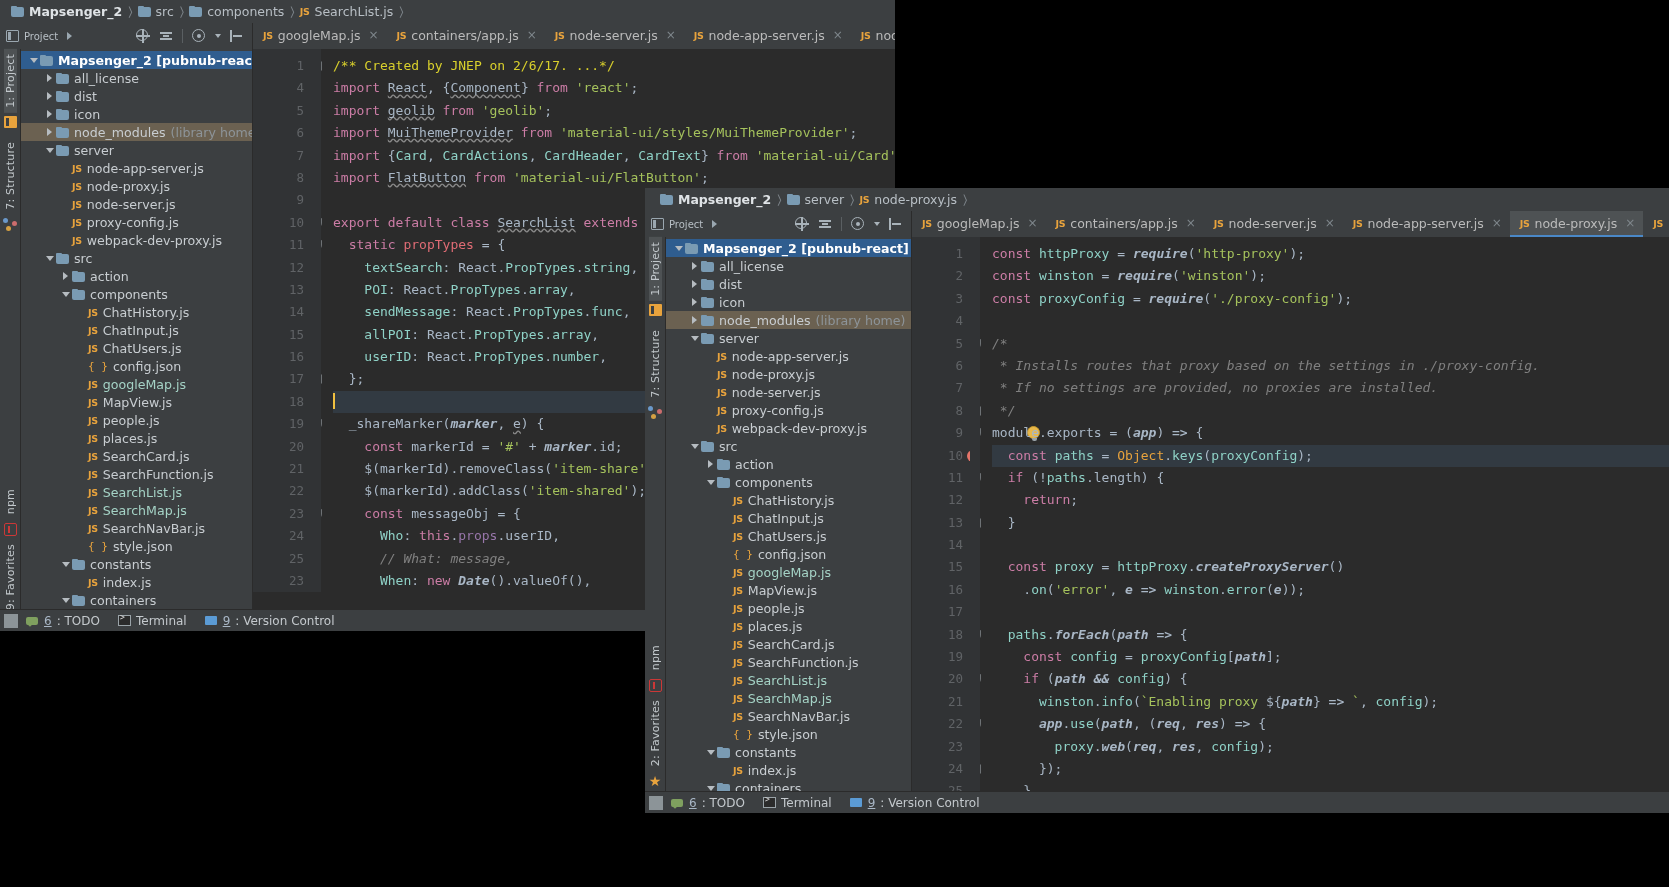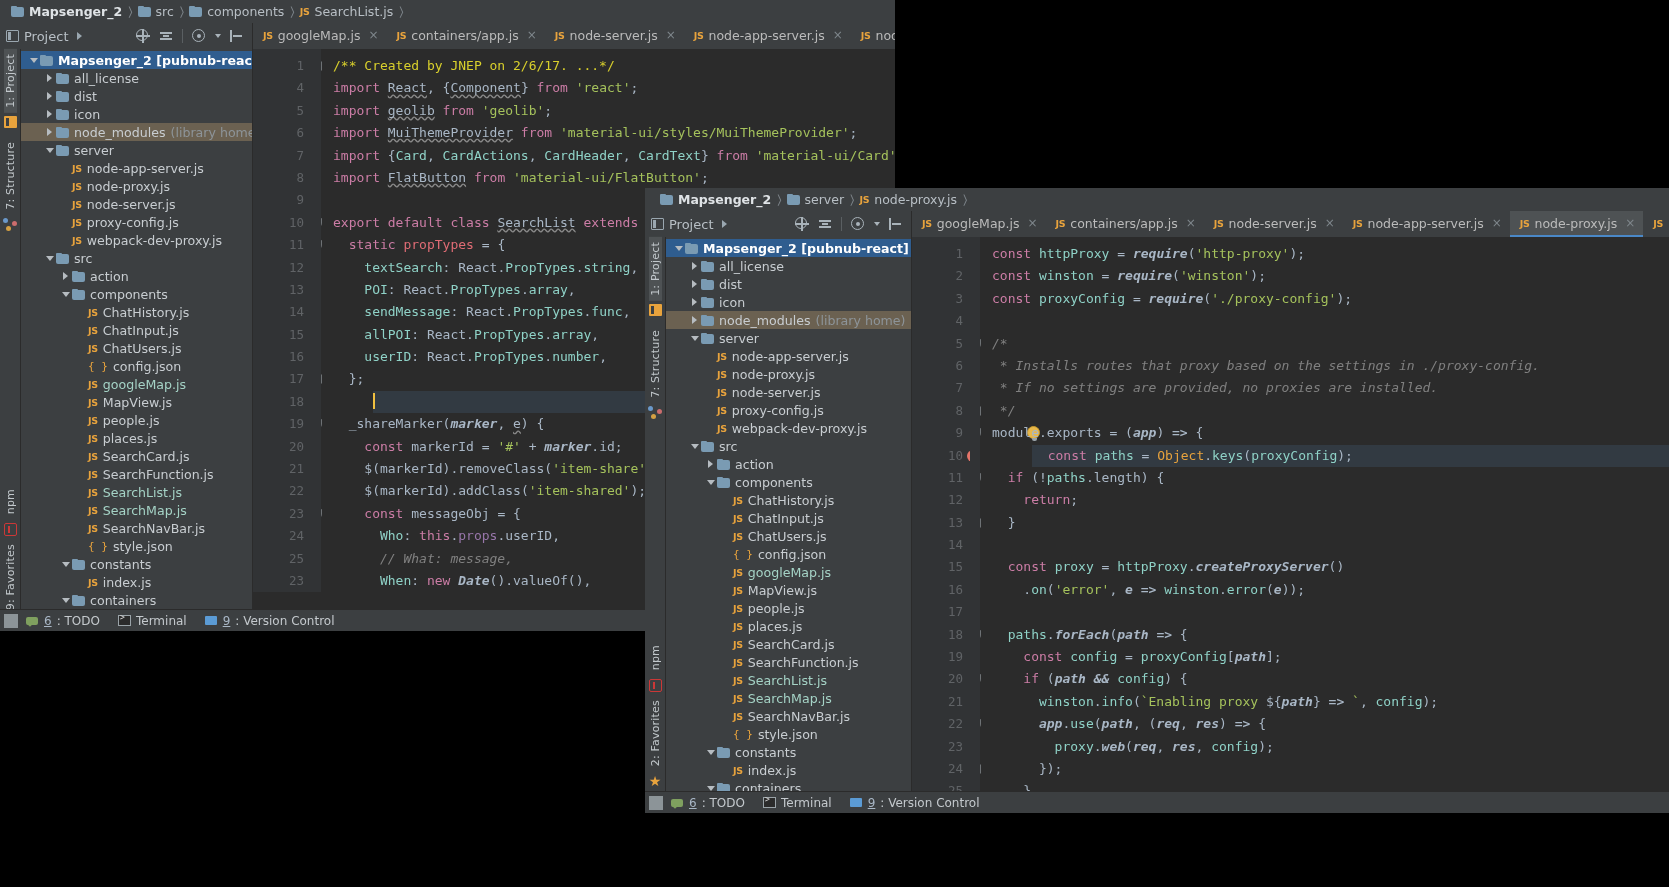--- a/index.html
+++ b/index.html
@@ -55,21 +55,21 @@
   
   .midrow { display: flex; height: 26px; background: #3c3f41; }
 
   .pt-header {
     display: flex; align-items: center; gap: 0;
     background: #3c3f41;
     border-right: 1px solid #2b2b2b;
     padding-left: 6px;
     position: relative;
   }
-  .pt-title { display: flex; align-items: center; gap: 5px; color: #b8bfc5; font-size: 13px; }
+  .pt-title { display: flex; align-items: center; gap: 5px; color: #b8bfc5; font-size: 10px; }
   .pt-ico {
     width: 13px; height: 12px; border: 1.4px solid #9aa7b0; border-radius: 1px;
     position: relative; flex: none;
   }
   .pt-ico::after { content:""; position:absolute; left:1px; top:1px; width:3px; height:8px; background:#9aa7b0; }
   .tri-right { width: 0; height: 0; border-left: 5px solid #9aa7b0; border-top: 4px solid transparent; border-bottom: 4px solid transparent; }
   .pt-actions { display: flex; align-items: center; gap: 9px; margin-left: auto; padding-right: 8px; color: #a9b3ba; }
   .ico-btn { width: 14px; height: 14px; position: relative; cursor: default; }
   .ico-target { border: 1.5px solid #a9b3ba; border-radius: 50%; width: 12px; height: 12px; }
   .ico-target::before { content:""; position:absolute; left:5px; top:-1px; width:1.5px; height:14px; background:#a9b3ba; }
@@ -138,21 +138,21 @@
   .gln { height: 22.4px; line-height: 22.4px; padding-right: 7px; font-size: 12.5px; position: relative; }
   .gln .fold {
     position: absolute; right: -11px; top: 6px; width: 10px; height: 10px;
     border: 1px solid #6e7275; color: #8b8f92; font-size: 9px; line-height: 8px;
     text-align: center; border-radius: 1px;
   }
   .gln .fold.minus { border-radius: 1px 1px 6px 6px; border-top: none; }
   .gln .bp { position: absolute; right: -9px; top: 5px; width: 12px; height: 12px; border-radius: 50%; background: #e5756a; }
   .code { flex: 1; padding-top: 6px; padding-left: 12px; position: relative; white-space: pre; }
   .cl { height: 22.4px; line-height: 22.4px; }
-  .cl.hl { background: #323a42; margin-left: 40px; }
+  .cl.hl { background: #323a42; }
   .foldbar {
     width: 10px; flex: none; background: #313335; position: relative;
   }
 
   
   .k  { color: #cc7da6; }            
   .s  { color: #a5c25c; }            
   .cm { color: #808080; font-style: italic; }
   .cmy{ color: #d9d02c; }            
   .id { color: #a9b7c6; }

